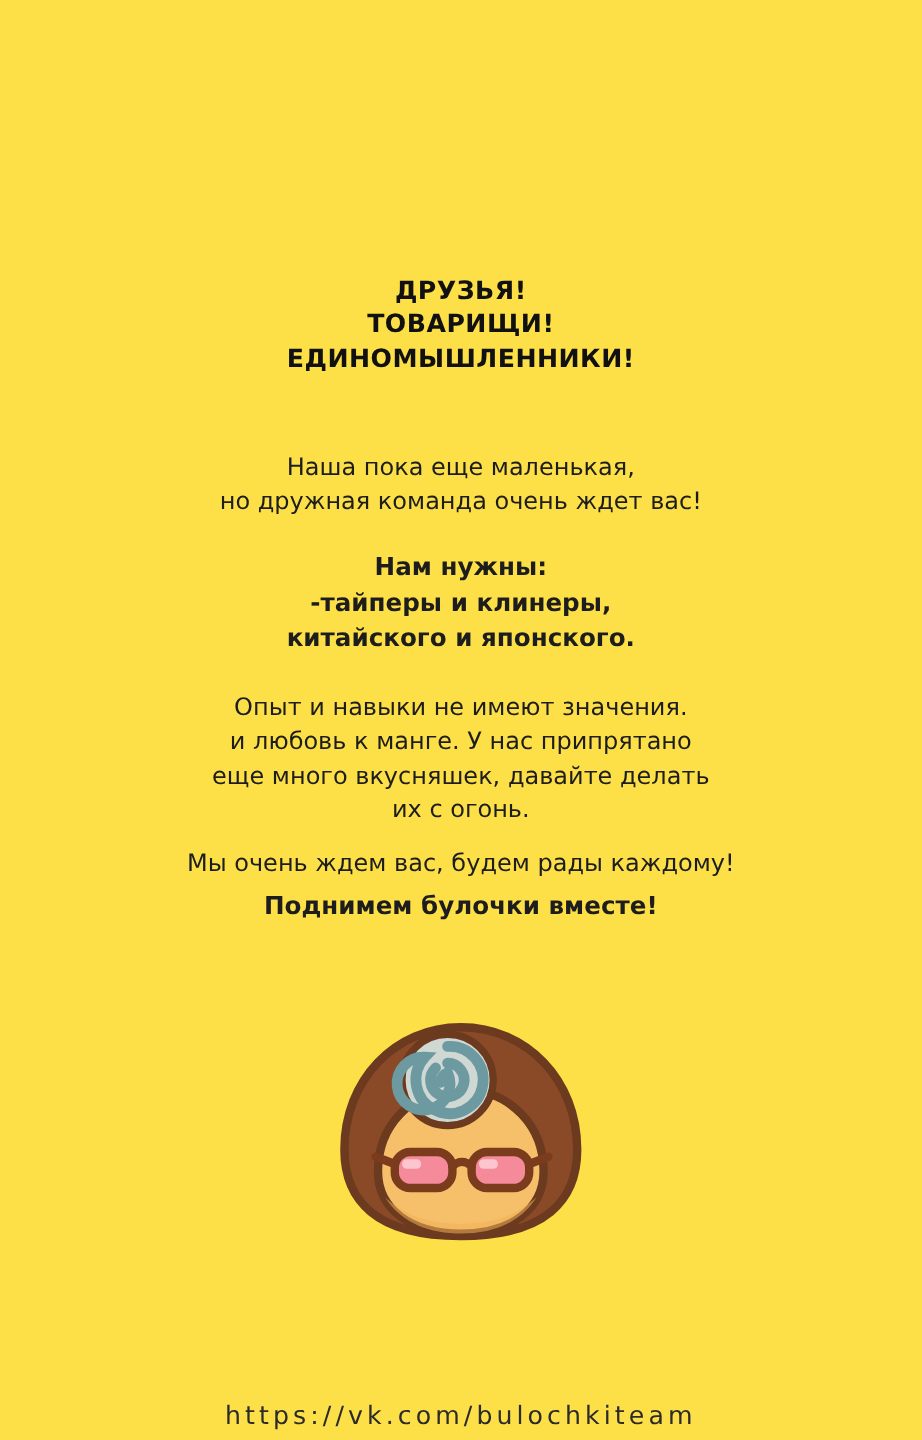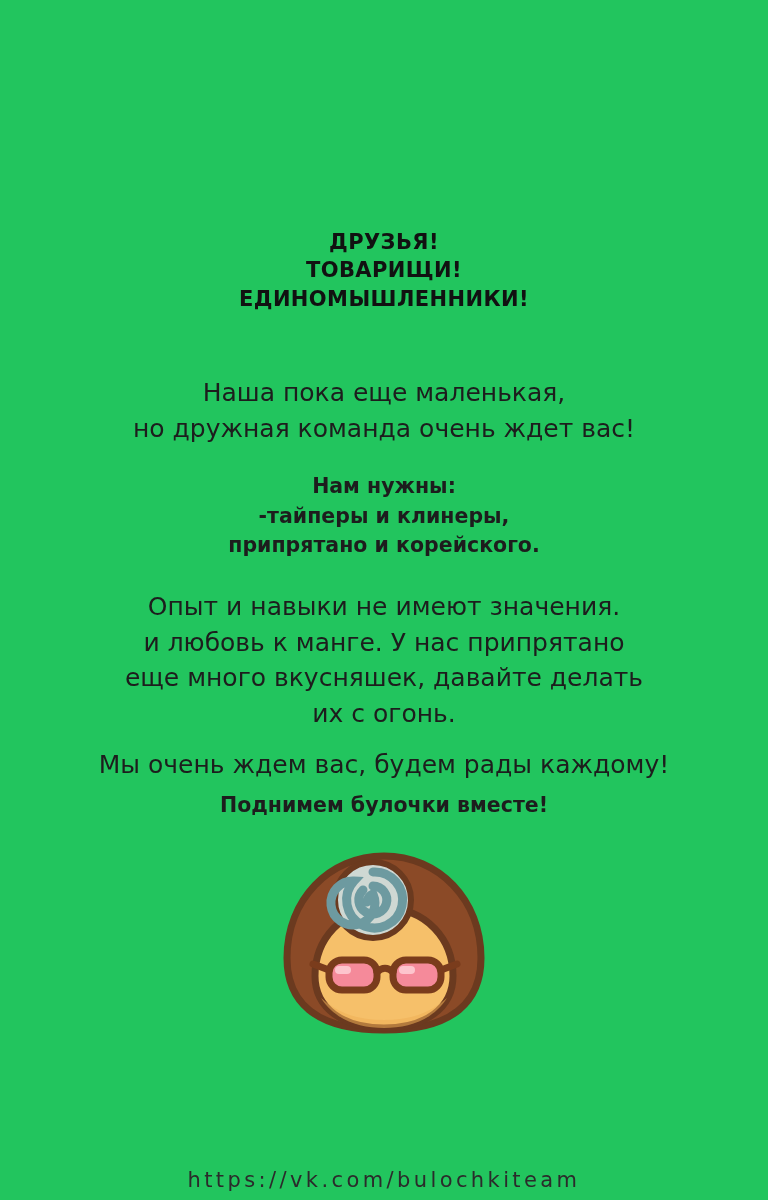--- a/index.html
+++ b/index.html
@@ -13,40 +13,40 @@
     position: relative;
     font-family: "DejaVu Sans", sans-serif;
     color: #1a1a1a;
     overflow: hidden;
   }
 
   .page {
     width: 768px;
     height: 1200px;
     position: relative;
-    background: #22c55e;
+    background: #fde047;
     display: flex;
     flex-direction: column;
     align-items: center;
   }
 
   .headline {
     margin-top: 228px;
     text-align: center;
     font-weight: bold;
     font-size: 21px;
     line-height: 1.35;
     letter-spacing: 0.4px;
     color: #111111;
   }
   .headline div { white-space: nowrap; }
 
   .block {
     text-align: center;
-    font-size: 25px;
+    font-size: 20px;
     line-height: 1.42;
     color: #1d1d1d;
   }
 
   .block.intro { margin-top: 62px; }
   .block.needs {
     margin-top: 26px;
     font-weight: bold;
     font-size: 20.5px;
     line-height: 1.45;
@@ -93,21 +93,21 @@
   </div>
 
   <div class="block intro">
     <div>Наша пока еще маленькая,</div>
     <div>но дружная команда очень ждет вас!</div>
   </div>
 
   <div class="block needs">
     <div>Нам нужны:</div>
     <div>-тайперы и клинеры,</div>
-    <div>припрятано и корейского.</div>
+    <div>китайского и японского.</div>
   </div>
 
   <div class="block exp">
     <div>Опыт и навыки не имеют значения.</div>
     <div>и любовь к манге. У нас припрятано</div>
     <div>еще много вкусняшек, давайте делать</div>
     <div>их с огонь.</div>
   </div>
 
   <div class="block wait">

